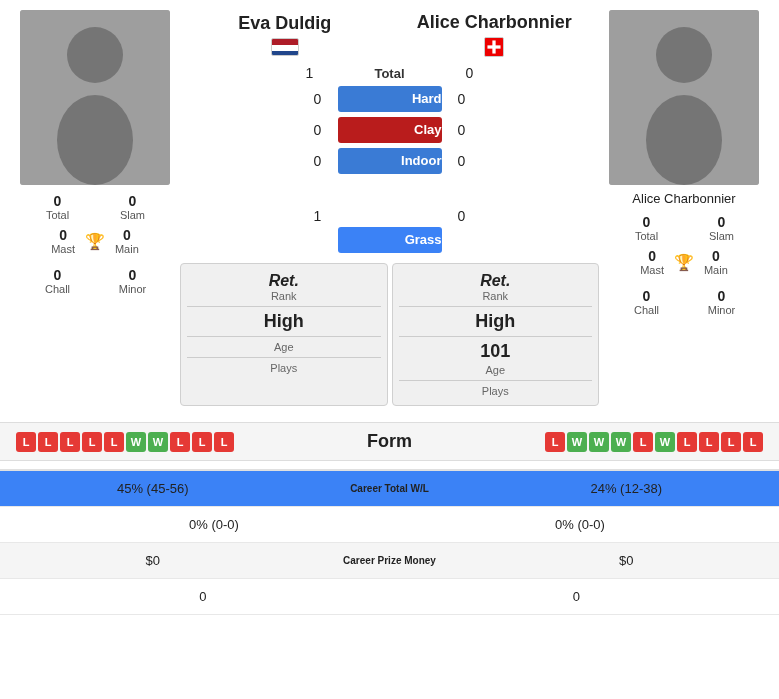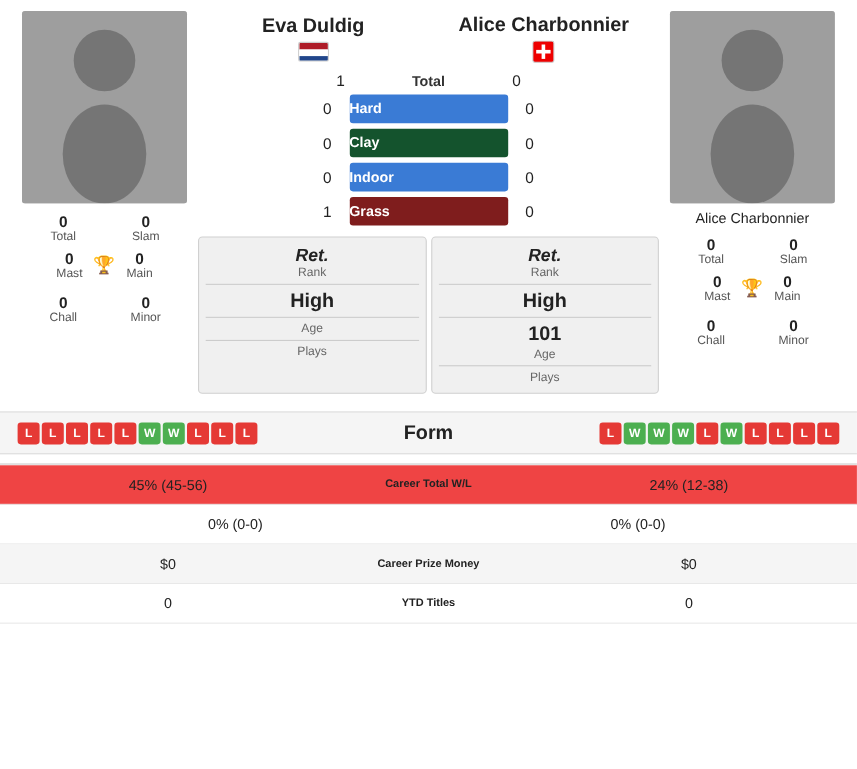--- a/index.html
+++ b/index.html
@@ -13,23 +13,23 @@
     }
 
     .trophy-icon {
       color: #d4a017;
       font-size: 16px;
       display: inline-block;
       margin: 0 2px;
     }
 
     .btn-hard { background: #3a7bd5; }
-    .btn-clay { background: #14532d; }
+    .btn-clay { background: #b91c1c; }
     .btn-indoor { background: #3a7bd5; }
-    .btn-grass { background: #7f1d1d; }
+    .btn-grass { background: #3b82f6; margin-top: 48px; }
 
     .form-badge {
       width: 20px;
       height: 20px;
       border-radius: 3px;
       color: #fff;
       font-size: 11px;
       font-weight: bold;
       display: flex;
       align-items: center;
@@ -179,28 +179,28 @@
       gap: 0;
     }
 
     .sc-num {
       width: 40px;
       text-align: center;
       font-size: 14px;
     }
 
     .sc-btn {
-      width: 144px;
+      width: 104px;
       height: 26px;
       border-radius: 3px;
       border: none;
       color: #fff;
       font-weight: bold;
       font-size: 13px;
-      text-align: left;
+      text-align: right;
       line-height: 26px;
     }
 
     .sc-lbl {
       width: 120px;
       text-align: center;
       font-weight: bold;
       font-size: 13px;
       color: #333;
     }
@@ -505,34 +505,33 @@
         <span class="form-badge badge-l">L</span>
         <span class="form-badge badge-w">W</span>
         <span class="form-badge badge-l">L</span>
         <span class="form-badge badge-l">L</span>
         <span class="form-badge badge-l">L</span>
         <span class="form-badge badge-l">L</span>
       </div>
   </div>
 
   <div class="bottom-stats" id="bottom-stats">
-      <div class="brow" style="background: #ef4444; align-items: center;">
+      <div class="brow" style="background: #3b82f6; align-items: center;">
       <div class="brow-left">45% (45-56)</div>
       <div class="brow-center">Career Total W/L</div>
       <div class="brow-right">24% (12-38)</div>
     </div>
       <div class="brow" style="background: rgb(255, 255, 255); padding-left: 31px;">
       <div class="brow-left">0% (0-0)</div>
       <div class="brow-right">0% (0-0)</div>
     </div>
       <div class="brow" style="background: rgb(245, 245, 245);">
       <div class="brow-left">$0</div>
       <div class="brow-center">Career Prize Money</div>
       <div class="brow-right">$0</div>
     </div>
       <div class="brow" style="background: rgb(255, 255, 255);">
       <div class="brow-left">0</div>
-      <div class="brow-center">YTD Titles</div>
       <div class="brow-right">0</div>
     </div>
     </div>
 
 </div>
 
 </body></html>

